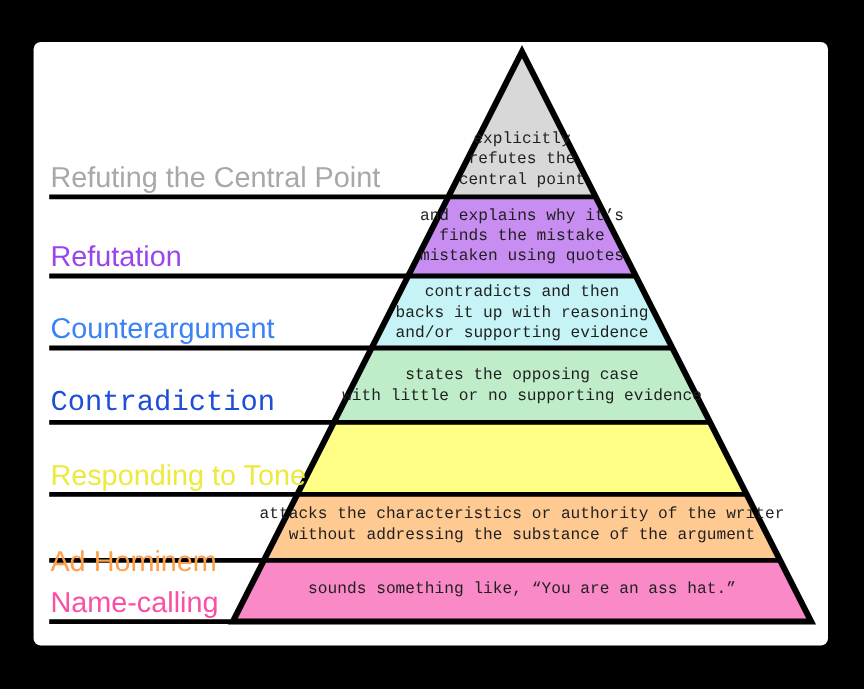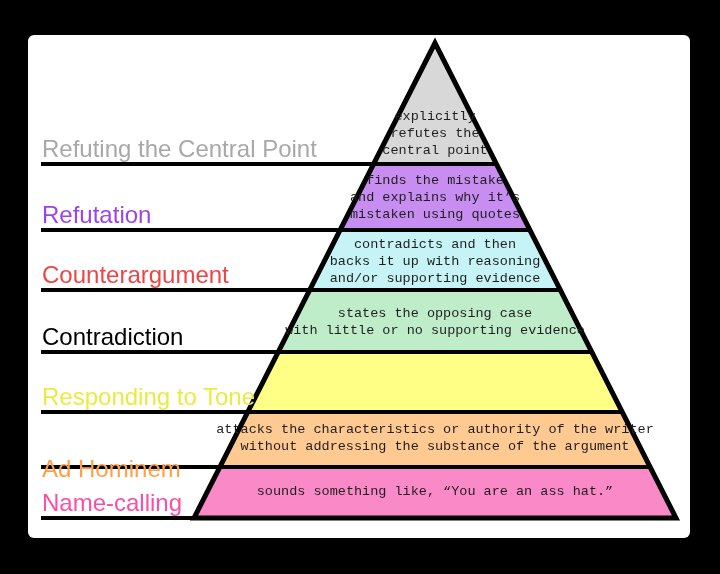--- a/index.html
+++ b/index.html
@@ -74,34 +74,34 @@
       <line x1="13" y1="317" x2="564" y2="317" stroke="#000" stroke-width="4"></line>
       <line x1="13" y1="377" x2="594" y2="377" stroke="#000" stroke-width="4"></line>
       <line x1="13" y1="432" x2="622" y2="432" stroke="#000" stroke-width="4"></line>
       <line x1="13" y1="483" x2="648" y2="483" stroke="#000" stroke-width="4"></line>
 
       <polygon points="407,8 166,483 648,483" fill="none" stroke="#000" stroke-width="5" stroke-miterlimit="10"></polygon>
     </svg>
 
     <div class="tier-label" style="top: 103px; color: rgb(168, 168, 168);">Refuting the Central Point</div>
     <div class="tier-label" style="top: 169px; color: rgb(154, 69, 236);">Refutation</div>
-    <div class="tier-label" style="top: 229px; color: #ef4444;">Counterargument</div>
-    <div class="tier-label" style="top: 291px; color: #000000;">Contradiction</div>
+    <div class="tier-label" style="top: 229px; color: #3b82f6;">Counterargument</div>
+    <div class="tier-label" style="top: 291px; color: #1d4ed8; font-family: Liberation Mono, monospace;">Contradiction</div>
     <div class="tier-label" style="top: 351px; color: rgb(236, 234, 65);">Responding to Tone</div>
     <div class="tier-label" style="top: 406px; color: rgb(255, 159, 74); margin-top: 17px;">Ad Hominem</div>
     <div class="tier-label" style="top: 457px; color: rgb(251, 79, 165);">Name-calling</div>
 
     <div class="tier-desc" style="top:73px">
       <div>explicitly</div>
       <div>refutes the</div>
       <div>central point</div>
     </div>
     <div class="tier-desc" style="top:137px">
+      <div>and explains why it’s</div>
       <div>finds the mistake</div>
-      <div>and explains why it’s</div>
       <div>mistaken using quotes</div>
     </div>
     <div class="tier-desc" style="top:201px">
       <div>contradicts and then</div>
       <div>backs it up with reasoning</div>
       <div>and/or supporting evidence</div>
     </div>
     <div class="tier-desc" style="top:270px">
       <div>states the opposing case</div>
       <div>with little or no supporting evidence</div>

